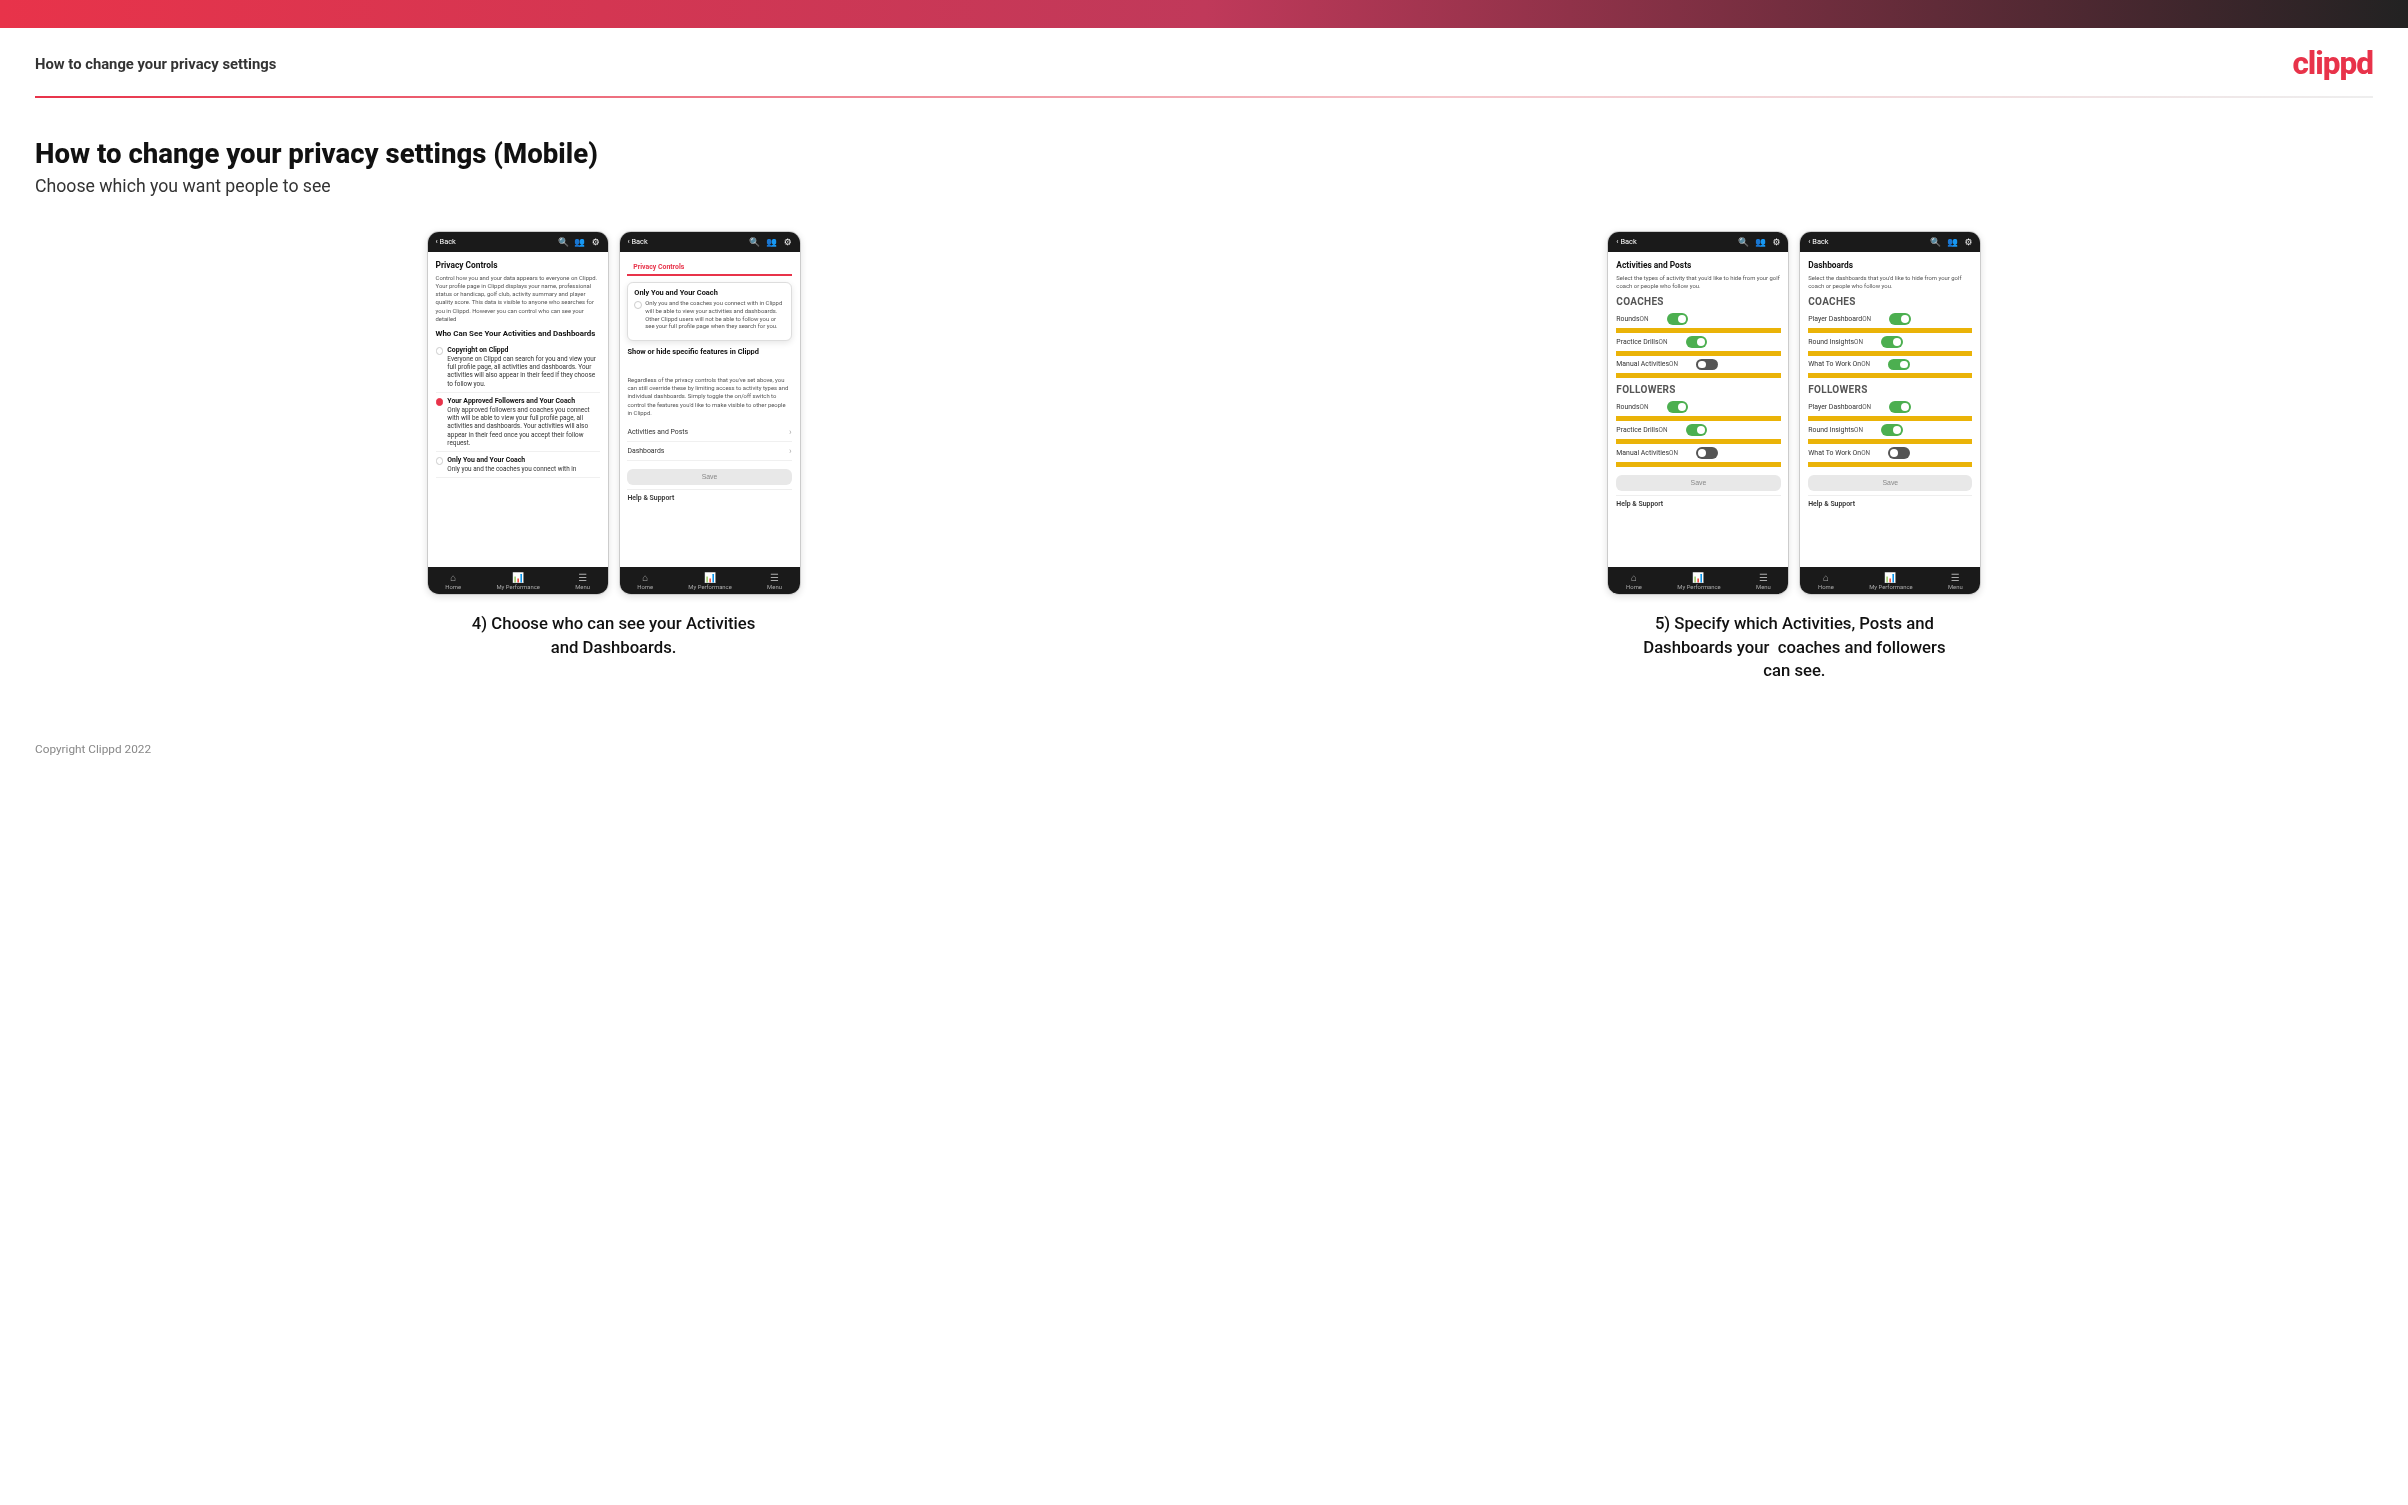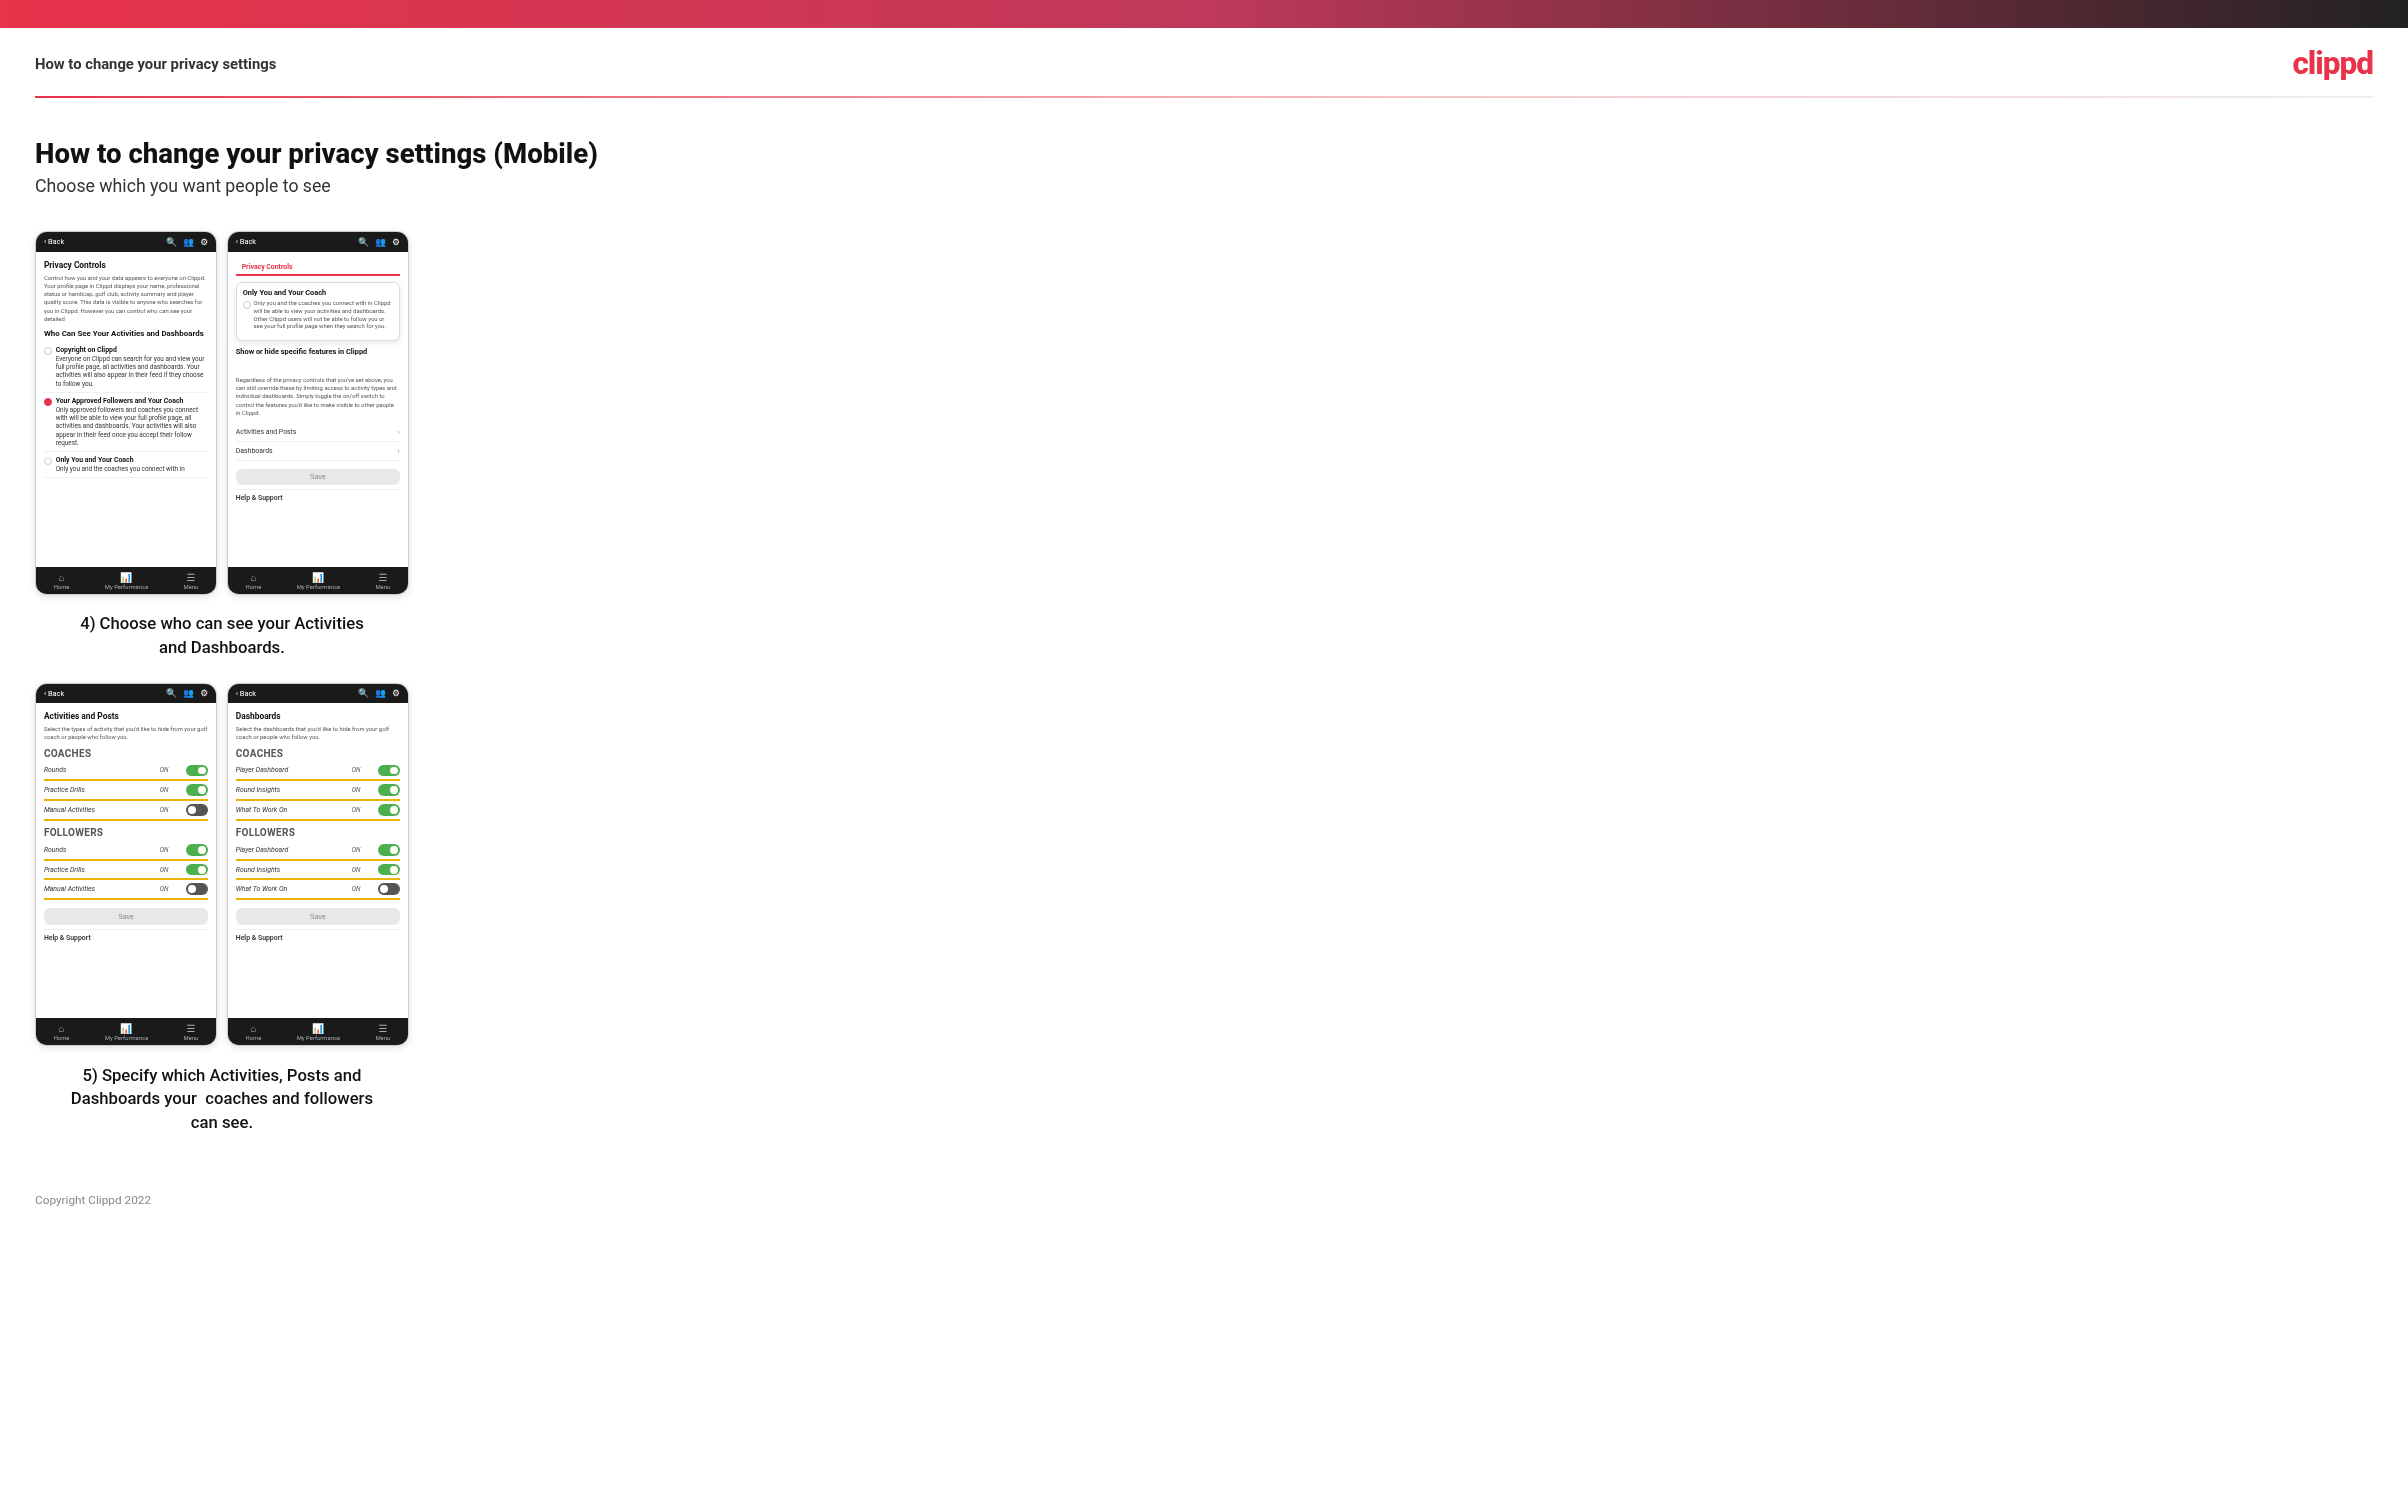--- a/index.html
+++ b/index.html
@@ -47,21 +47,20 @@
       font-size: 17.7px;
       color: #333;
       margin-bottom: 35px;
     }
     .screenshots-row {
       display: flex;
       gap: 23.6px;
       align-items: flex-start;
       justify-content: center;
       flex-wrap: nowrap;
-      flex-direction: column;
     }
     .screenshot-group {
       display: flex;
       flex-direction: column;
       align-items: center;
       flex: 1;
     }
     .screenshot-pair {
       display: flex;
       gap: 9.9px;
@@ -145,25 +144,23 @@
     .subsection-label {
       font-size: 10px;
       font-weight: 700;
       color: #555;
       text-transform: uppercase;
       margin: 5.9px 0 3px 0;
       letter-spacing: 0.3px;
     }
     .toggle-row {
       display: flex;
-      justify-content: space-between;
       align-items: center;
       padding: 3px 0;
-      border-bottom: 2px solid #eab308;
-      font-style: italic;
+      border-bottom: 5px solid #eab308;
     }
     .toggle-row-label {
       font-size: 6.9px;
       color: #333;
     }
     .toggle {
       width: 21.7px;
       height: 11.8px;
       background: #4caf50;
       border-radius: 5.9px;

